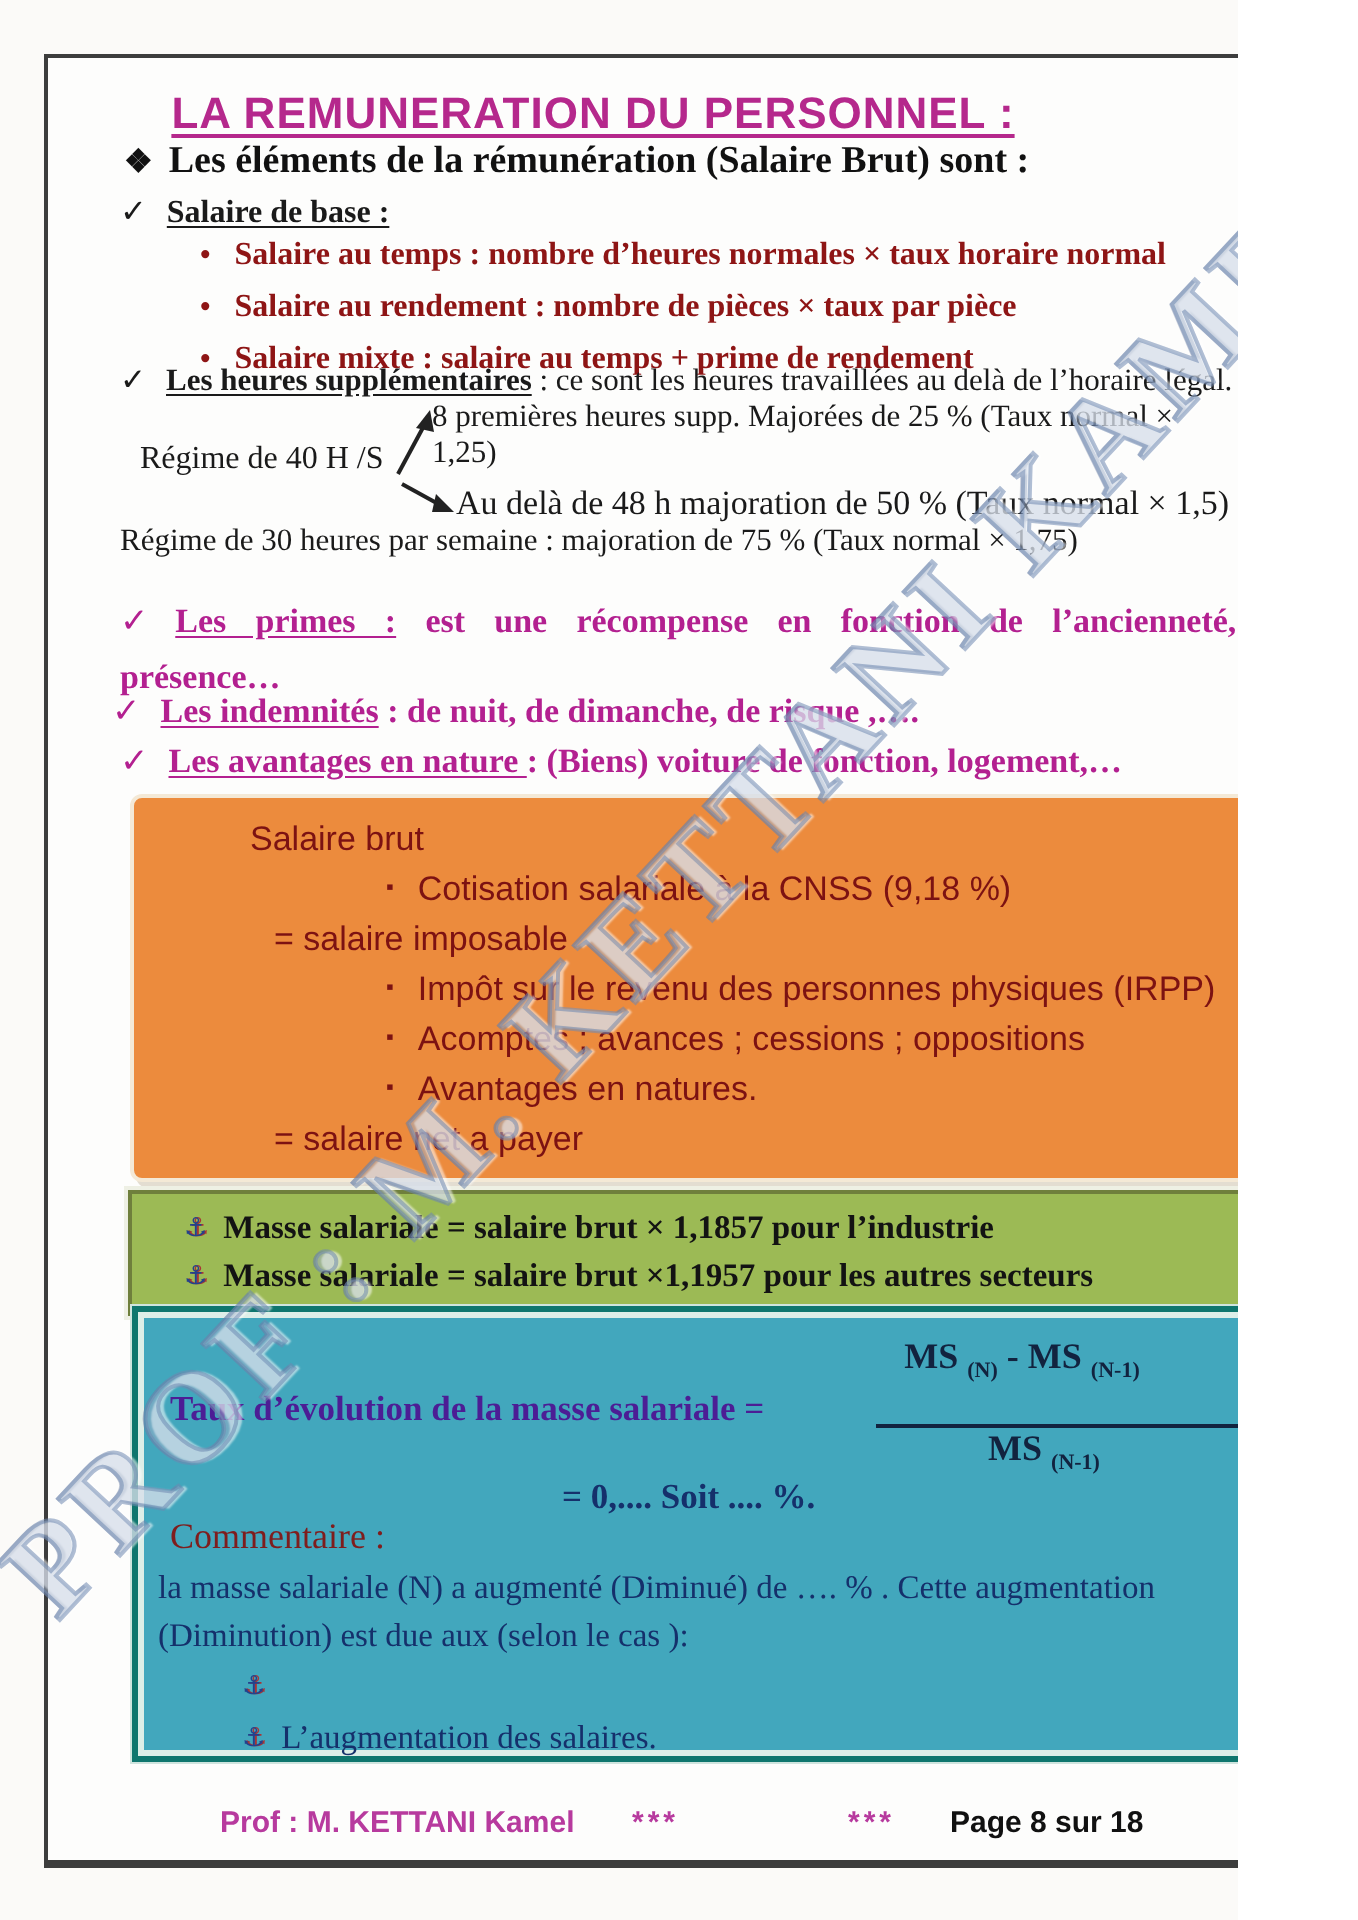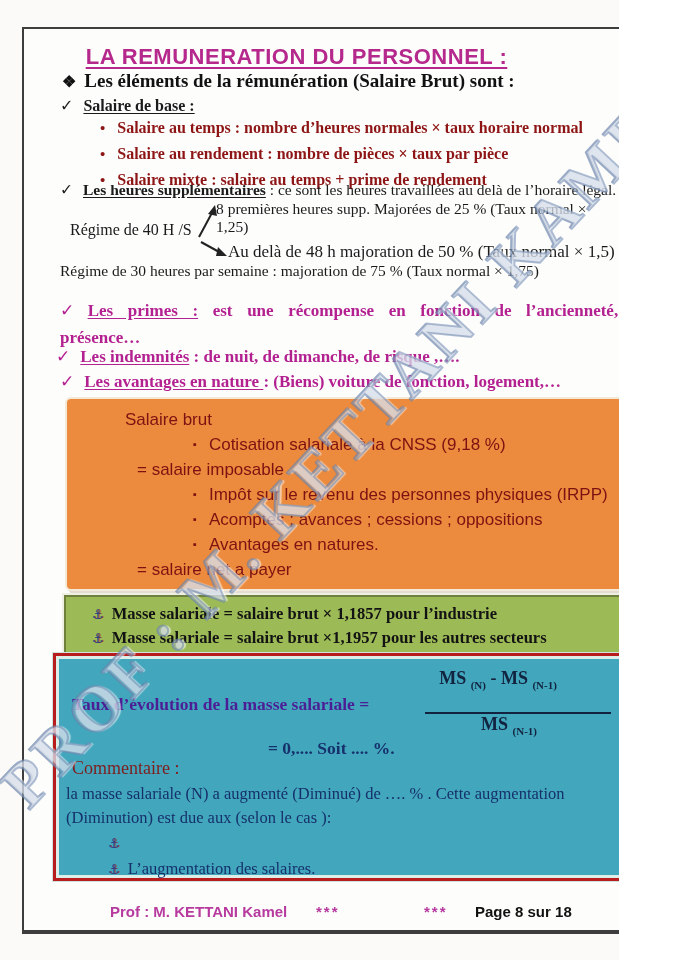--- a/index.html
+++ b/index.html
@@ -64,22 +64,22 @@
     background:#9cba55; border:2px solid #6f7f3c;
     box-shadow:0 0 0 2px #eef0e4;
     padding:5px 0 0 26px;
   }
   .green-box .row{display:flex; align-items:center; height:24px;}
   .anchor{font-family:"DejaVu Sans", sans-serif; font-size:13px; color:#24418c;
           margin-right:8px; text-shadow:1px 0 0 #a33;}
   .green-box .txt{font-weight:bold; font-size:16.5px; color:#131313;}
   
   .blue-box{
-    position:absolute; left:53px; top:653px; width:570px; height:222px;
-    background:#42a7bd; border:3px solid #b91c1c;
+    position:absolute; left:66px; top:653px; width:570px; height:222px;
+    background:#42a7bd; border:3px solid #0f766e;
     box-shadow:inset 0 0 0 3px #ddeee8, 0 0 0 1px #cfe4de;
   }
   .navy{color:#15306b;}
   .frac-num{position:absolute; right:28px; top:12px; width:200px; text-align:center;
             font-weight:bold; font-size:18px; color:#12233f;}
   .frac-num sub,.frac-den sub{font-size:11px; font-weight:bold;}
   .frac-line{position:absolute; right:15px; top:56px; width:186px;
              border-top:2px solid #12233f;}
   .frac-den{position:absolute; right:52px; top:58px; width:130px; text-align:center;
             font-weight:bold; font-size:18px; color:#12233f;}

